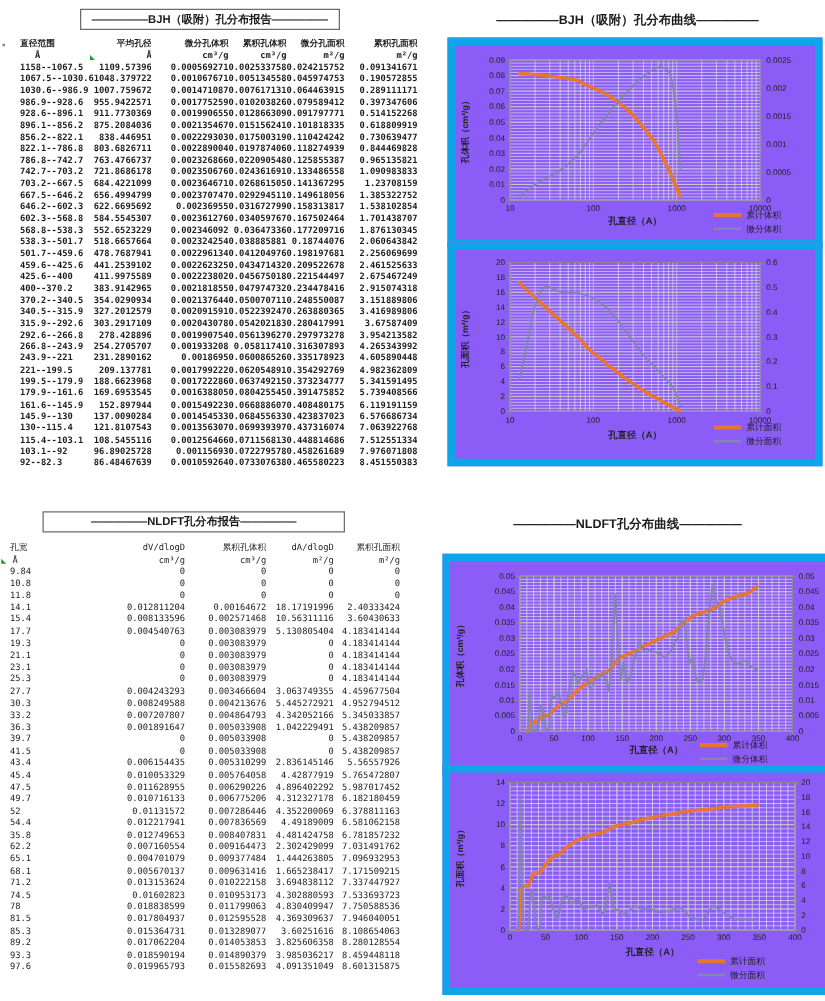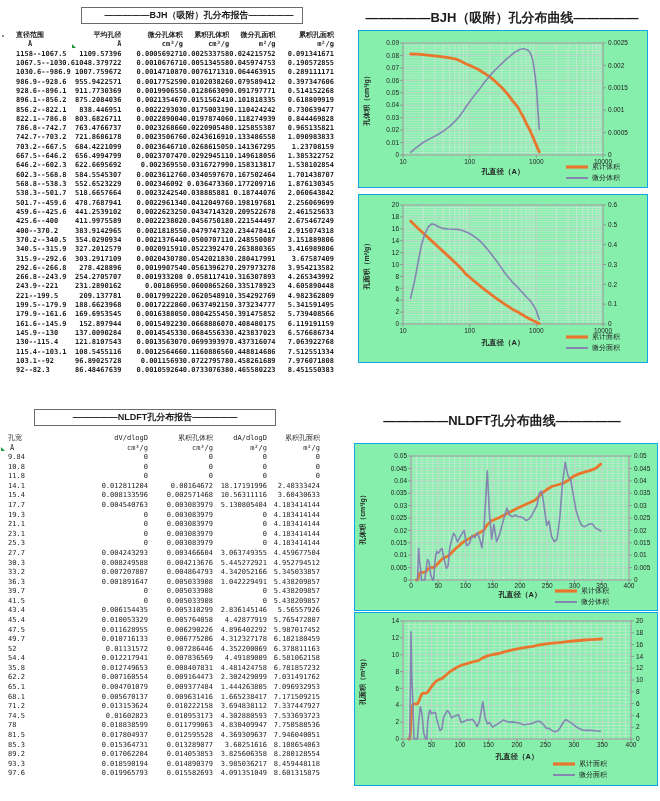--- a/index.html
+++ b/index.html
@@ -1,40 +1,40 @@
 <!DOCTYPE html>
 <html><head>
 <meta charset="utf-8">
 <style>
   html,body{margin:0;padding:0;}
   body{width:660px;height:801px;position:relative;background:#fff;overflow:hidden;
        font-family:"Liberation Sans",sans-serif;color:#1c1c1c;}
   .title-box{position:absolute;border:1px solid #6b6b6b;background:#fff;text-align:center;
        font-weight:bold;font-size:9px;line-height:15px;white-space:nowrap;overflow:hidden;}
-  .curve-title{position:absolute;text-align:center;font-weight:bold;font-size:13px;white-space:nowrap;}
-  .chart-frame{position:absolute;border:1px solid #0ea5e9;background:#86efac;}
+  .curve-title{position:absolute;text-align:center;font-weight:bold;font-size:10px;white-space:nowrap;}
+  .chart-frame{position:absolute;border:6px solid #0ea5e9;background:#8b5cf6;}
   .tbl-wrap{position:absolute;overflow:hidden;}
   table{border-collapse:collapse;table-layout:fixed;}
   td{padding:0;margin:0;text-align:right;white-space:nowrap;overflow:hidden;
      font-family:"DejaVu Sans Mono",monospace;font-size:7px;}
   #bjh-table td{height:9.32px;line-height:9.32px;}
   #nldft-table td{height:9.58px;line-height:9.58px;}
   td:first-child{text-align:left;}
   tr.unit td:first-child{padding-left:12px;}
   #nldft-table tr.unit td:first-child{padding-left:2px;}
   .marker{position:absolute;width:0;height:0;}
   .marker.green{border-left:4px solid #1f9b3c;border-top:4px solid transparent;}
   .dot{position:absolute;width:2px;height:2px;background:#888;}
   svg{display:block;}
   svg text{font-family:"Liberation Sans",sans-serif;fill:#222;}
 </style>
 </head>
 <body>
 
-<div class="title-box" style="left:81px;top:7px;width:206px;padding-left:14px;">—————BJH（吸附）孔分布报告—————</div>
+<div class="title-box" style="left:64px;top:7px;width:206px;">—————BJH（吸附）孔分布报告—————</div>
 <div class="dot" style="left:2px;top:35px;"></div>
 <div class="marker green" style="left:72px;top:44px;"></div>
 <div class="tbl-wrap" style="left:16px;top:31px;width:318px;height:343px;font-weight:bold;">
   <table id="bjh-table">
     <colgroup>
         <col style="width:54px">
         <col style="width:42px">
         <col style="width:66px">
         <col style="width:45px">
         <col style="width:45px">
@@ -312,21 +312,21 @@
           <td>121.8107543</td>
           <td>0.001356307</td>
           <td>0.069939397</td>
           <td>0.437316074</td>
           <td>7.063922768</td>
         </tr>
         <tr>
           <td>115.4--103.1</td>
           <td>108.5455116</td>
           <td>0.001256466</td>
-          <td>0.116088656</td>
+          <td>0.071156813</td>
           <td>0.448814686</td>
           <td>7.512551334</td>
         </tr>
         <tr>
           <td>103.1--92</td>
           <td>96.89025728</td>
           <td>0.00115693</td>
           <td>0.072279578</td>
           <td>0.458261689</td>
           <td>7.976071808</td>

